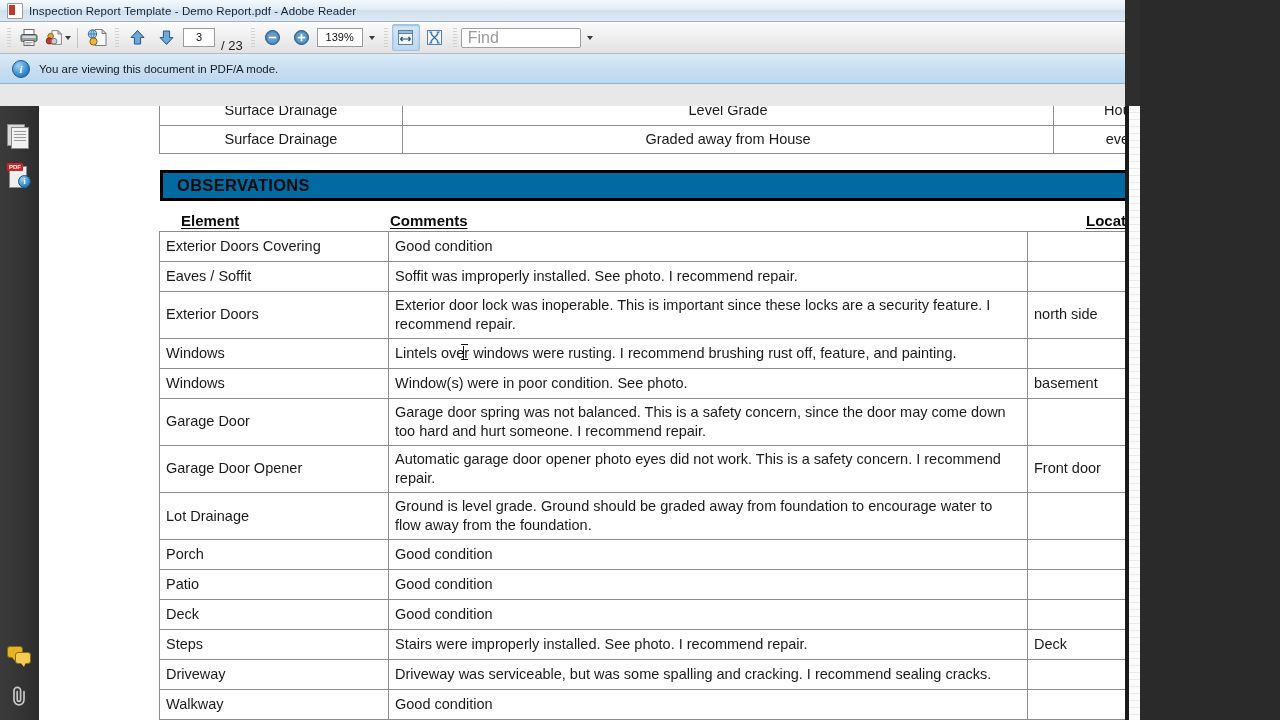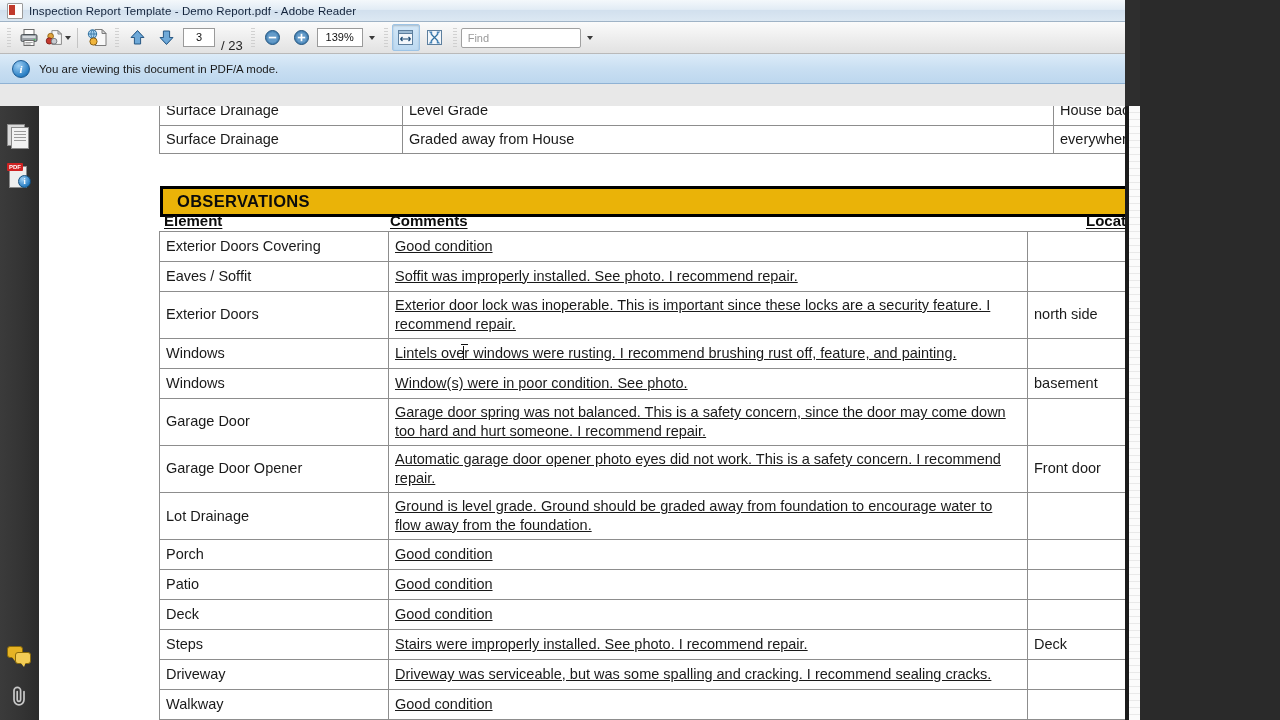--- a/index.html
+++ b/index.html
@@ -100,21 +100,21 @@
   }
   .pagetotal{font-size:13px;color:#222;margin:15px 4px 0 5px;white-space:nowrap;}
   .zoombox{
     width:44px;height:17px;border:1px solid #9a9a9a;background:#fff;
     font-size:11px;text-align:center;color:#111;line-height:17px;
   }
   .findbox{
     width:112px;height:18px;border:1px solid #a0a0a0;background:#fff;border-radius:2px;
     display:flex;align-items:center;padding-left:6px;
   }
-  .findbox span{font-size:11px;color:#9a9a9a;}
+  .findbox span{font-size:16px;color:#9a9a9a;}
 
   
   .notice{
     height:29px;
     background:linear-gradient(180deg,#dcebf8 0%,#c9dff2 50%,#bdd7ee 100%);
     border-bottom:1px solid #8fb2d4;
     display:flex;align-items:center;padding-left:12px;gap:9px;
   }
   .info-icon{
     width:16px;height:16px;border-radius:50%;
@@ -217,53 +217,53 @@
   .tbl td{
     border:1px solid #8d8d8d;
     font-family:"Liberation Sans", sans-serif;
     font-size:14.5px;color:#1a1a1a;
     padding:4px 6px 5px 6px;vertical-align:middle;
     line-height:1.28;
   }
 
   
   .toptable-wrap{position:absolute;left:120px;top:-10px;width:1065px;height:58px;overflow:hidden;}
-  .toptable{width:1065px;}
+  .toptable{width:1065px;text-align:center;}
   .toptable td:nth-child(1){width:230px;}
   .toptable td:nth-child(2){width:638px;}
   .toptable td:nth-child(3){width:197px;}
 
   
   .obs-banner{
-    position:absolute;left:121px;top:80px;width:1063px;height:31px;
-    background:#eab308;border:3px solid #000;box-sizing:border-box;
+    position:absolute;left:121px;top:64px;width:1063px;height:31px;
+    background:#0369a1;border:3px solid #000;box-sizing:border-box;
     display:flex;align-items:center;padding-left:14px;
   }
   .obs-banner span{
     font-size:16.5px;font-weight:bold;color:#0c0c0c;letter-spacing:.3px;
   }
 
   
   .hdr{position:absolute;left:120px;top:106px;width:1066px;height:24px;}
   .hdr .h{
     position:absolute;font-size:15px;font-weight:bold;color:#0c0c0c;
     text-decoration:underline;text-underline-offset:2px;
   }
-  .hdr .h.element{left:5px;}
+  .hdr .h.element{left:22px;}
   .hdr .h.comments{left:231px;}
   .hdr .h.location{left:927px;}
 
   
   .obs-wrap{position:absolute;left:120px;top:125px;width:1066px;}
   .obs{width:1066px;}
   .obs col.c1{width:229px;}
   .obs col.c2{width:639px;}
   .obs col.c3{width:198px;}
   .obs td{height:20px;}
-  .obs td.cmt{padding-right:16px;text-decoration:underline;}
+  .obs td.cmt{padding-right:16px;}
 
   
   .ibeam{
     position:absolute;left:424px;top:238px;width:3px;height:18px;z-index:40;
   }
   .ibeam:before{content:"";position:absolute;left:0;top:2px;width:3px;height:14px;
     border-left:1.5px solid #111;}
   .ibeam:after{content:"";position:absolute;left:-2px;top:0;width:7px;height:2px;
     border-top:1.5px solid #111;border-bottom:1.5px solid #111;height:16px;
     border-left:0;border-right:0;box-sizing:border-box;}

